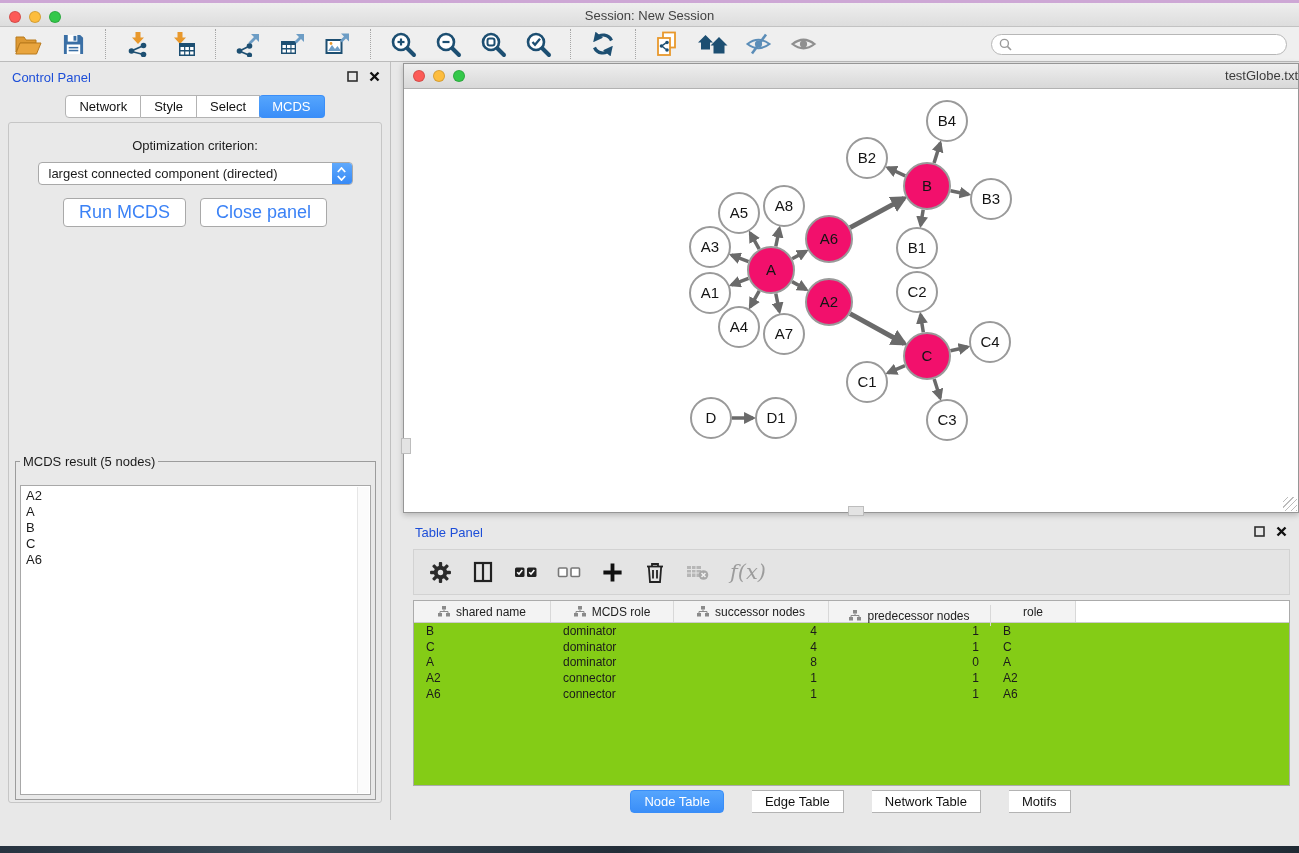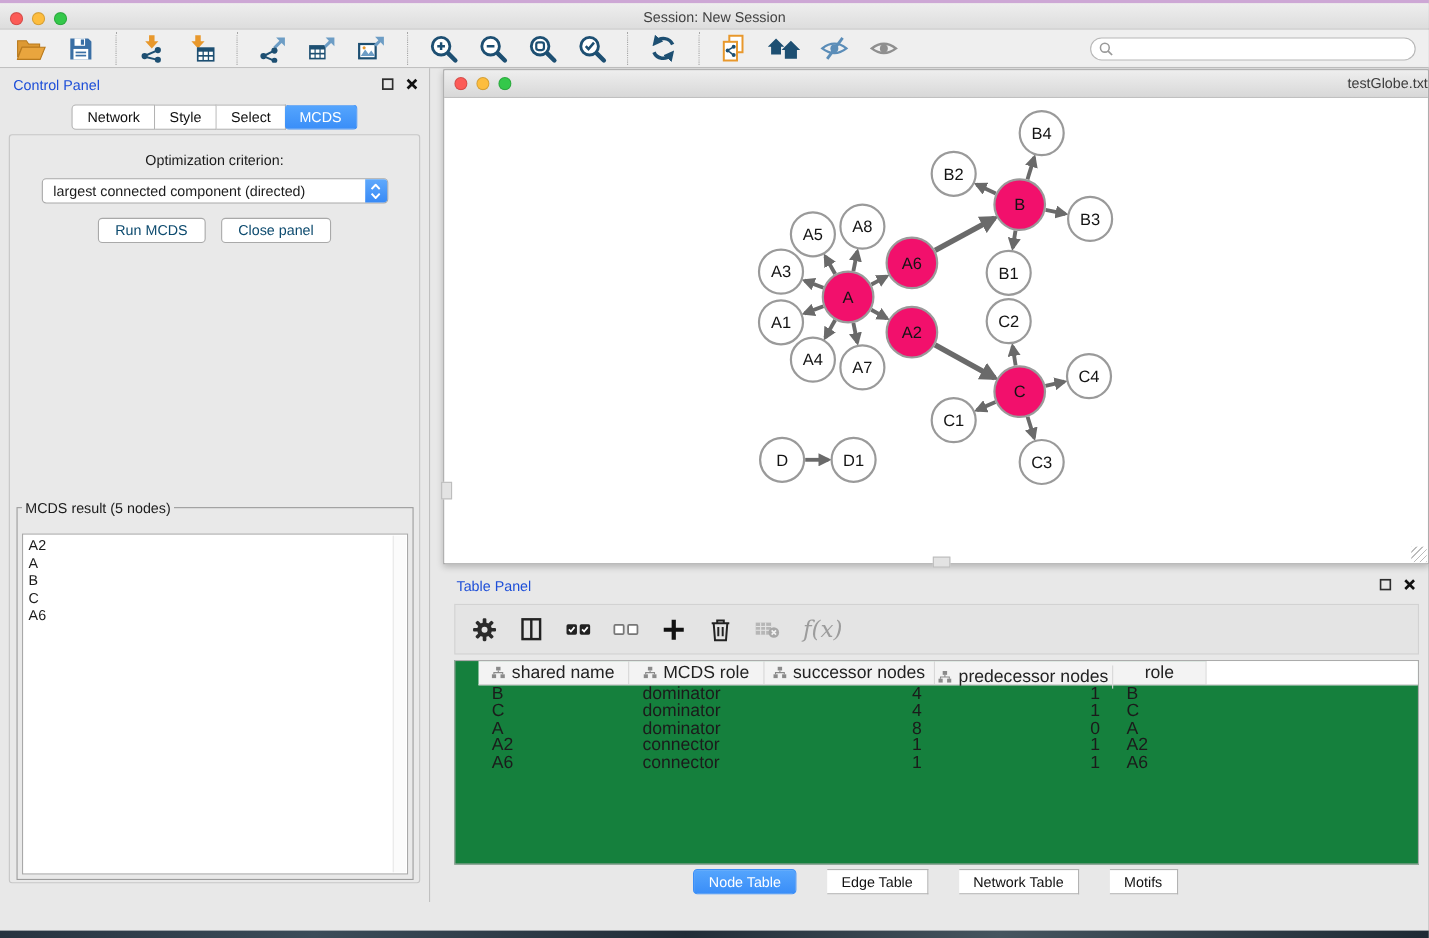--- a/index.html
+++ b/index.html
@@ -38,22 +38,22 @@
   .cp-body{position:absolute;left:8px;right:8px;top:60px;bottom:17px;border:1px solid #c6c6c6;
     border-radius:3px;background:#e9e9e9;}
   .opt-label{margin-top:15px;text-align:center;font-size:13px;}
   .dropdown{position:relative;margin:9px auto 0;width:315px;height:23px;background:#fff;
     border:1px solid #a9a9a9;border-radius:4px;display:flex;align-items:center;
     font-size:13px;padding-left:10px;box-sizing:border-box;cursor:default;}
   .dd-stepper{position:absolute;right:0px;top:0px;bottom:0px;width:20px;
     background:linear-gradient(#5fa9fc,#388af6);border-radius:0 3px 3px 0;
     display:flex;flex-direction:column;align-items:center;justify-content:center;gap:2px;}
   .btn-row{display:flex;justify-content:center;gap:14px;margin-top:13px;}
-  .cp-btn{background:#fff;border:1px solid #a9a9a9;border-radius:4px;font-size:13px;
-    padding:3px 15px;color:#0c4a6e;cursor:default;font-family:inherit;}
+  .cp-btn{background:#fff;border:1px solid #a9a9a9;border-radius:4px;font-size:18px;
+    padding:3px 15px;color:#3b82f6;cursor:default;font-family:inherit;}
   .result-fieldset{position:absolute;left:6px;right:5px;top:331px;bottom:2px;margin:0;
     border:1px solid #9c9c9c;padding:3px;}
   .result-fieldset legend{font-size:13px;padding:0 3px;margin-left:1px;}
   .result-list{position:absolute;left:4px;right:4px;top:16px;bottom:4px;background:#fff;
     border:1px solid #a8a8a8;font-size:13px;line-height:16px;padding:2px 0 0 5px;box-sizing:border-box;overflow:hidden;}
   .result-item{height:16px;}
   .vtrack{position:absolute;right:1px;top:1px;bottom:1px;width:11px;background:#fbfbfb;border-left:1px solid #e6e6e6;}
   
   .net-window{position:absolute;left:403px;top:63px;width:896px;height:450px;background:#fff;
     border:1px solid #969696;box-sizing:border-box;box-shadow:0 2px 6px rgba(0,0,0,.22);}
@@ -68,22 +68,22 @@
   .handle-left{position:absolute;left:-3px;top:374px;width:8px;height:14px;background:#e3e3e3;border:1px solid #bdbdbd;}
   .handle-bottom{position:absolute;left:444px;bottom:-4px;width:14px;height:8px;background:#e3e3e3;border:1px solid #bdbdbd;}
   
   .table-panel{position:absolute;left:403px;top:520px;width:896px;height:300px;}
   .table-panel .panel-title{left:12px;top:5px;}
   .table-panel .panel-btns{top:6px;right:12px;}
   .tp-toolbar{position:absolute;left:10px;right:9px;top:29px;height:46px;background:#e4e4e4;
     border:1px solid #d2d2d2;display:flex;align-items:center;gap:17px;padding:0 13px;box-sizing:border-box;}
   .tp-tool{width:26px;height:26px;display:flex;align-items:center;justify-content:center;flex:0 0 auto;}
   .fx-label{font-size:21px;font-style:italic;font-family:"DejaVu Serif",serif;color:#9c9c9c;margin-left:2px;}
-  .tp-table{position:absolute;left:10px;right:9px;top:80px;bottom:34px;background:#15803d;
-    border:1px solid #ababab;font-size:16px;overflow:hidden;padding-left:21px;}
+  .tp-table{position:absolute;left:10px;right:9px;top:80px;bottom:34px;background:#84cc16;
+    border:1px solid #ababab;font-size:12px;overflow:hidden;}
   .thead{display:flex;height:21px;background:#f3f3f3;border-bottom:1px solid #cccccc;align-items:center;}
   .th{display:flex;align-items:center;justify-content:center;gap:6px;height:100%;
     border-right:1px solid #d8d8d8;box-sizing:border-box;color:#222;}
   .th.filler{flex:1;border-right:none;background:#fff;}
   .tr{display:flex;height:15.8px;align-items:center;}
   .td{box-sizing:border-box;padding:0 12px;white-space:nowrap;overflow:hidden;}
   .td.right{text-align:right;}
   .tp-tabs{position:absolute;left:0;right:0;bottom:7px;display:flex;justify-content:center;gap:28px;}
   
   .status-bar{position:absolute;left:0;right:0;bottom:7px;height:26px;background:#ececec;

